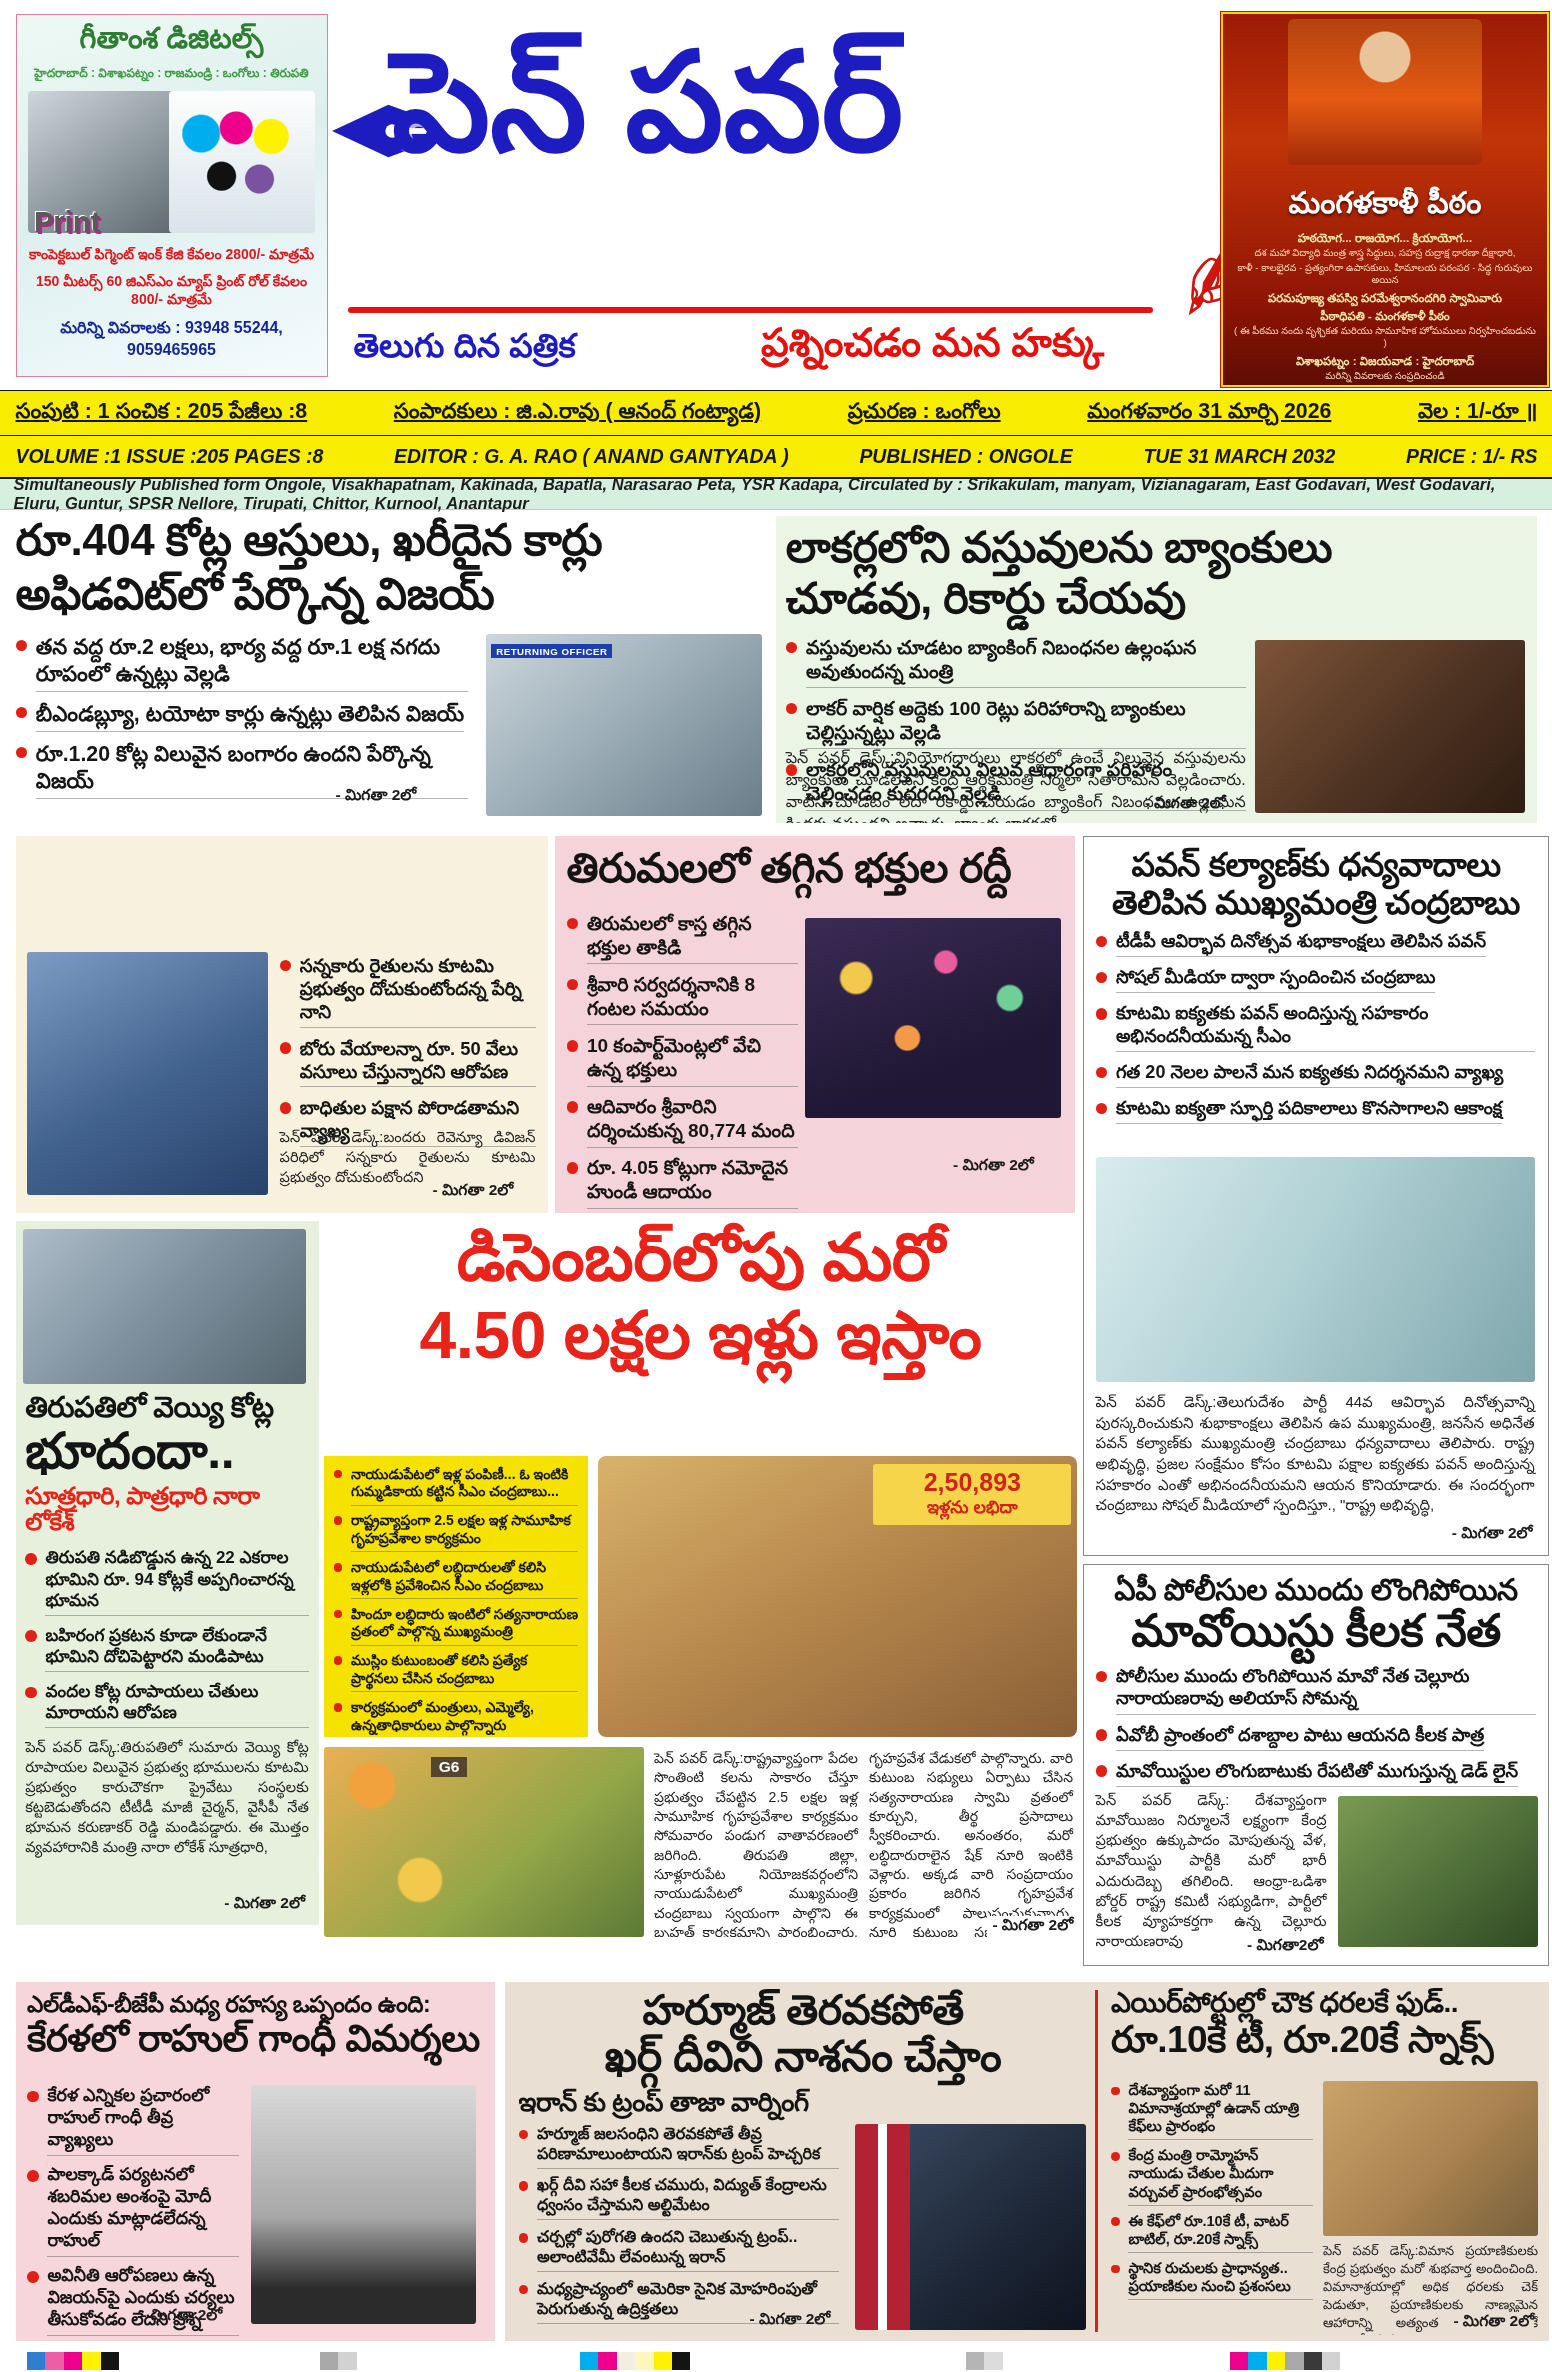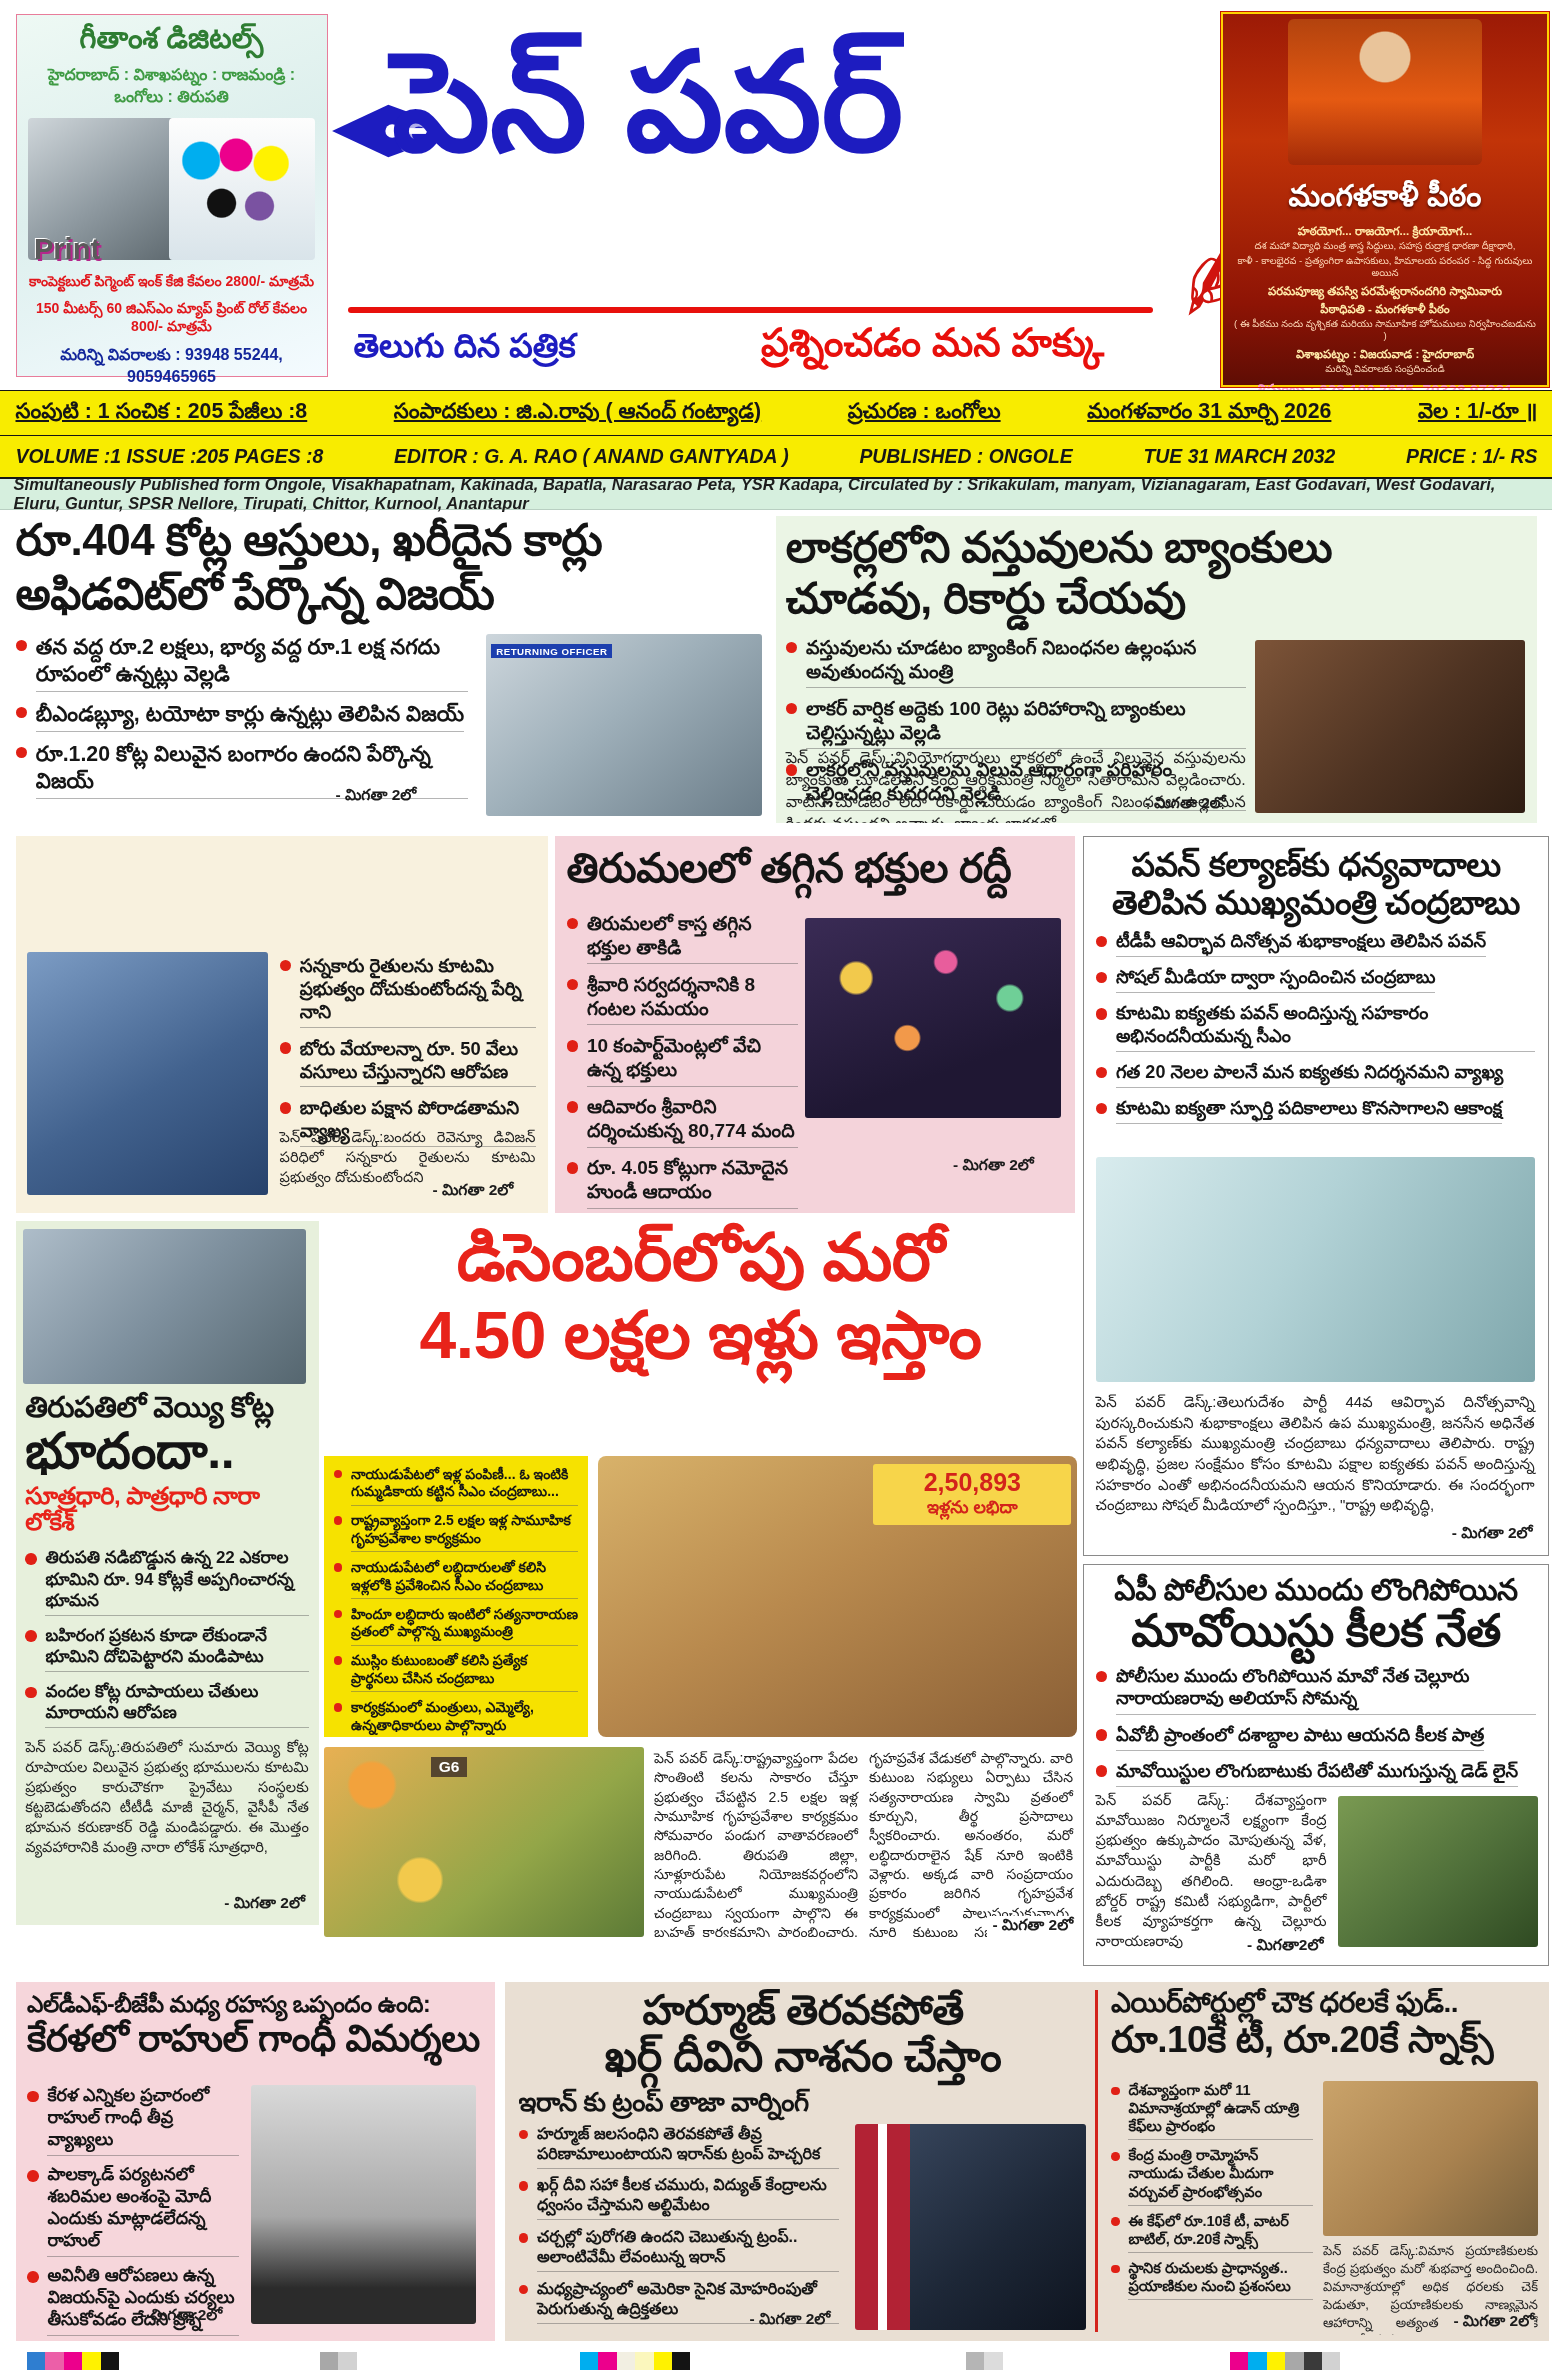--- a/index.html
+++ b/index.html
@@ -14,21 +14,21 @@
   .bul .t{border-bottom:1px solid rgba(90,90,90,.45);padding-bottom:3.9px;}
   .body-txt{font-weight:500;color:#222;line-height:1.38;text-align:justify;}
   .more{font-weight:800;color:#1c1c1c;font-size:15.5px;}
   .photo{position:absolute;border-radius:2.9px;overflow:hidden;}
   .caption-sign{position:absolute;background:#1d3fae;color:#fff;font-size:9.7px;font-weight:700;
                 padding:1.9px 4.9px;letter-spacing:0.5px;}
   
   #ad-left{left:15.5px;top:13.6px;width:312px;height:363px;border:1.9px solid #e87c9a;
            background:linear-gradient(160deg,#eef9f4,#ddefed 45%,#f4fbff);padding:7.8px;text-align:center;}
   #ad-left .adl-title{color:#2e7d32;font-size:29px;font-weight:800;}
-  #ad-left .adl-cities{color:#3f9b44;font-size:16px;font-weight:700;margin-top:3.9px;}
+  #ad-left .adl-cities{color:#3f9b44;font-size:12px;font-weight:700;margin-top:3.9px;}
   #ad-left .adl-fig{position:relative;height:146px;margin-top:7.8px;}
   #ad-left .printers{position:absolute;left:3.9px;top:0;width:146px;height:142px;border-radius:3.9px;
            background:linear-gradient(145deg,#cfd6da,#8f9aa1 55%,#5f6a70);}
   #ad-left .inks{position:absolute;right:3.9px;top:0;width:146px;height:142px;border-radius:3.9px;
            background:
              radial-gradient(circle at 22% 30%,#00aeef 0 12%,transparent 13%),
              radial-gradient(circle at 46% 26%,#ec008c 0 12%,transparent 13%),
              radial-gradient(circle at 70% 32%,#fff200 0 12%,transparent 13%),
              radial-gradient(circle at 36% 60%,#111 0 11%,transparent 12%),
              radial-gradient(circle at 62% 62%,#7a52a1 0 11%,transparent 12%),
@@ -44,21 +44,21 @@
   #mast-rule{position:absolute;left:13.6px;top:291px;width:805px;height:6.8px;background:#e8100c;border-radius:3.9px;}
   #mast-tag-left{position:absolute;left:19.4px;top:311px;font-size:33px;font-weight:800;color:#1d1cc0;}
   #mast-tag-right{position:absolute;left:427px;top:305px;font-size:39px;font-weight:800;color:#e8100c;}
   #mast-pen-hand{position:absolute;right:-52px;top:206px;font-size:101px;color:#d0140e;transform:rotate(-12deg);}
   #ad-right{left:1221px;top:11.6px;width:328px;height:375px;border:2.9px solid #ffd400;outline:1.9px solid #c21807;
             background:linear-gradient(#9c1a06,#c23408 34%,#8e1405 78%,#5f0d04);color:#fff;text-align:center;
             padding:5.8px 9.7px;}
   #ad-right .swami{margin:0 auto;width:194px;height:146px;border-radius:5.8px;
             background:radial-gradient(circle at 50% 26%,#e9c49a 0 17%,transparent 18%),
                        linear-gradient(#b3430e,#e55a12 55%,#a32a08);}
-  #ad-right .adr-title{font-size:30px;font-weight:900;color:#fff;text-shadow:0 1.9px 2.9px #4d0b02;margin-top:14px;}
+  #ad-right .adr-title{font-size:30px;font-weight:900;color:#fff;text-shadow:0 1.9px 2.9px #4d0b02;margin-top:21px;}
   #ad-right .adr-line{font-size:11.6px;font-weight:700;color:#ffe9a8;margin-top:2.9px;line-height:1.3;}
   #ad-right .adr-small{font-size:9.7px;color:#ffd9b8;line-height:1.3;margin-top:1.9px;}
   #ad-right .adr-phone{font-size:15.5px;font-weight:900;color:#ff9fd0;margin-top:5.8px;}
   
   #infobar{left:0;top:390px;width:1553px;height:89px;background:#f8ec00;border-top:1.9px solid #151515;
            border-bottom:2.9px solid #151515;}
   .info-row{display:flex;align-items:center;justify-content:space-between;padding:0 15.5px;height:44px;}
   #info-te{font-weight:800;font-size:21.3px;border-bottom:1.9px solid #151515;text-decoration:underline;}
   #info-en{font-weight:700;font-size:19.4px;font-style:italic;height:41px;}
   #circulation{left:0;top:479px;width:1553px;height:31px;background:#d6efde;display:flex;align-items:center;

